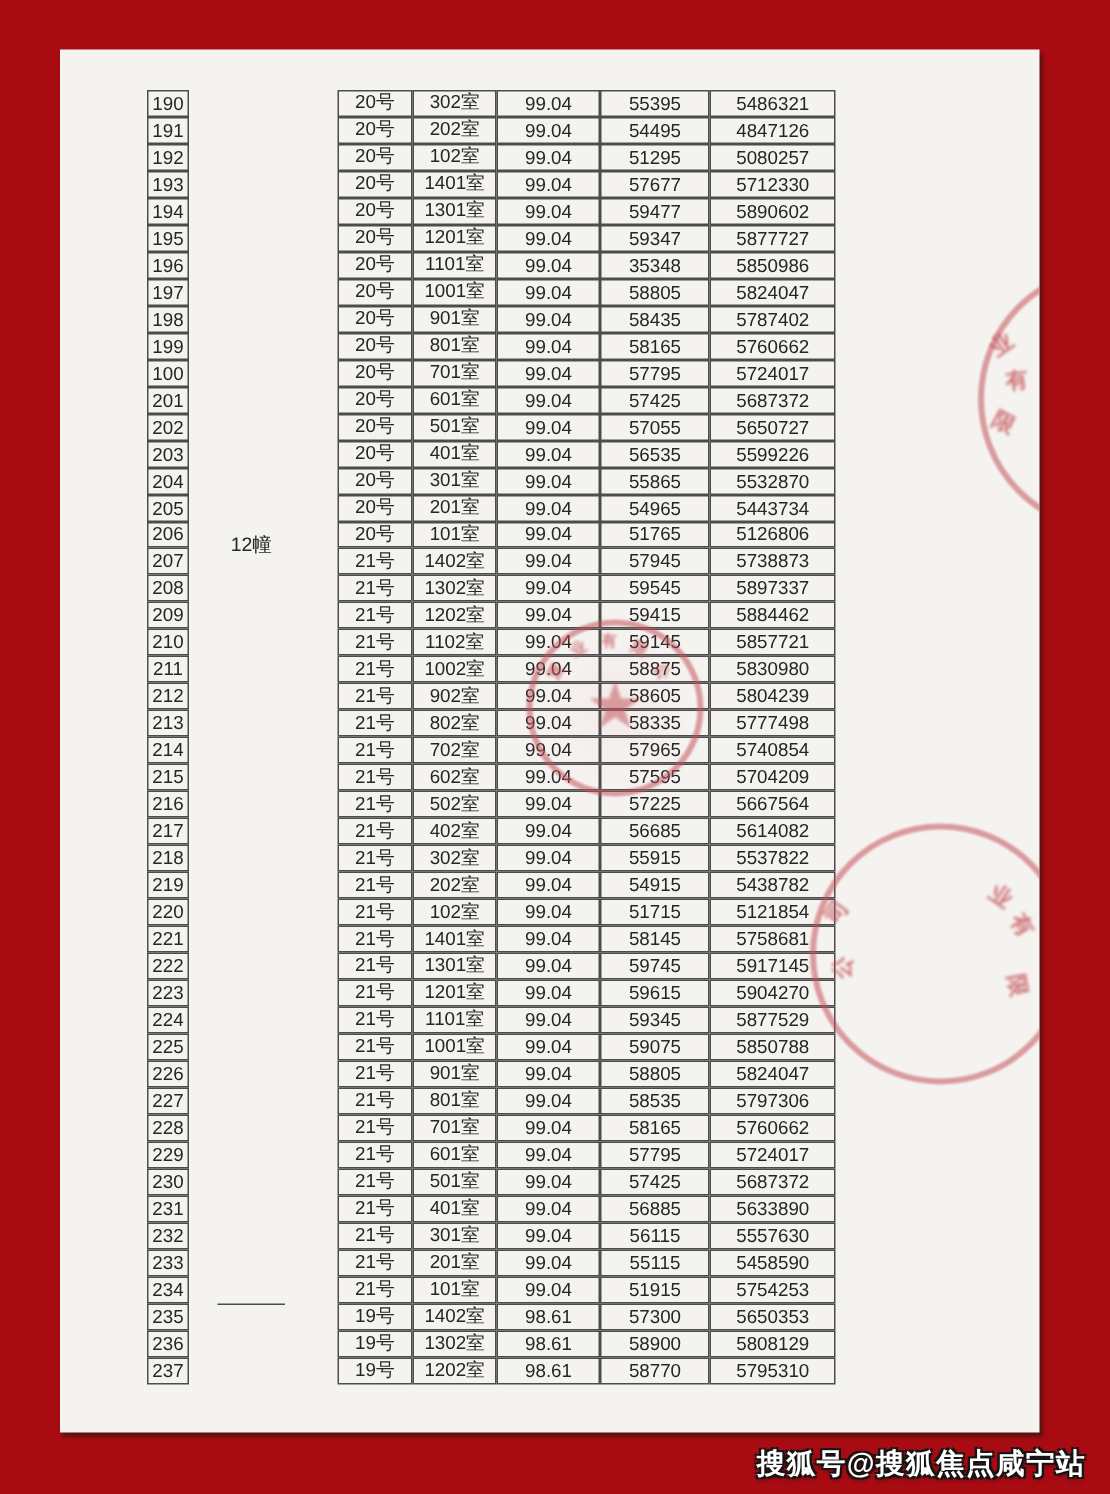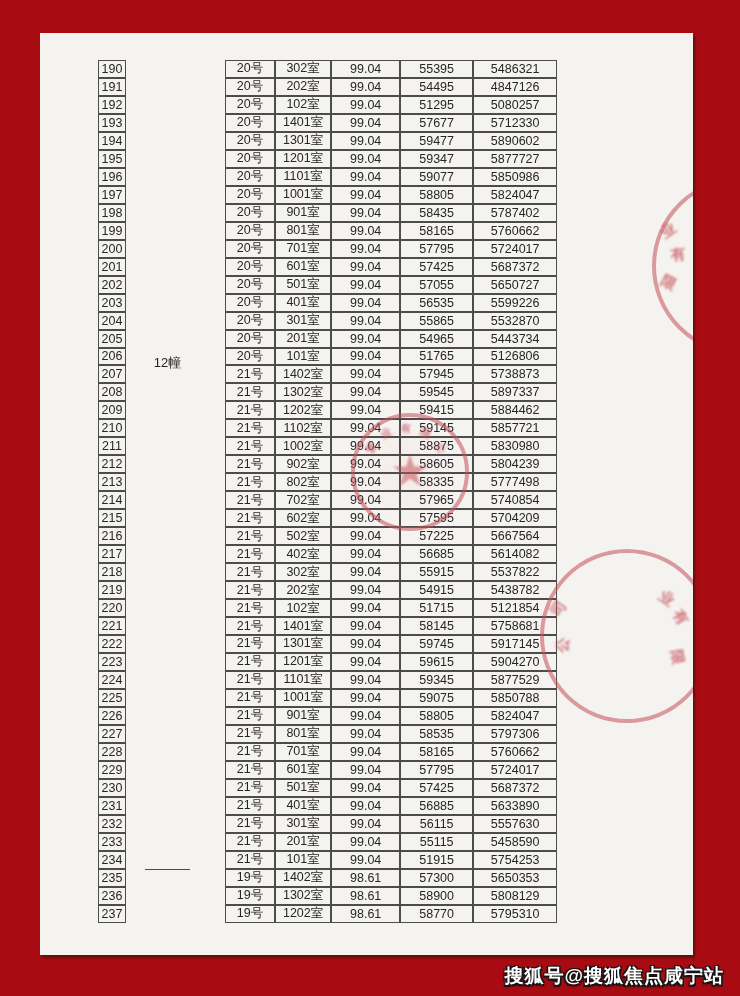--- a/index.html
+++ b/index.html
@@ -87,21 +87,21 @@
       <div class="numcell">190</div>
       <div class="numcell">191</div>
       <div class="numcell">192</div>
       <div class="numcell">193</div>
       <div class="numcell">194</div>
       <div class="numcell">195</div>
       <div class="numcell">196</div>
       <div class="numcell">197</div>
       <div class="numcell">198</div>
       <div class="numcell">199</div>
-      <div class="numcell">200</div>
+      <div class="numcell">100</div>
       <div class="numcell">201</div>
       <div class="numcell">202</div>
       <div class="numcell">203</div>
       <div class="numcell">204</div>
       <div class="numcell">205</div>
       <div class="numcell">206</div>
       <div class="numcell">207</div>
       <div class="numcell">208</div>
       <div class="numcell">209</div>
       <div class="numcell">210</div>
@@ -177,21 +177,21 @@
         <div class="tcell c1">20号</div>
         <div class="tcell c2">1201室</div>
         <div class="tcell c3">99.04</div>
         <div class="tcell c4">59347</div>
         <div class="tcell c5">5877727</div>
       </div>
       <div class="trow">
         <div class="tcell c1">20号</div>
         <div class="tcell c2">1101室</div>
         <div class="tcell c3">99.04</div>
-        <div class="tcell c4">59077</div>
+        <div class="tcell c4">35348</div>
         <div class="tcell c5">5850986</div>
       </div>
       <div class="trow">
         <div class="tcell c1">20号</div>
         <div class="tcell c2">1001室</div>
         <div class="tcell c3">99.04</div>
         <div class="tcell c4">58805</div>
         <div class="tcell c5">5824047</div>
       </div>
       <div class="trow">

